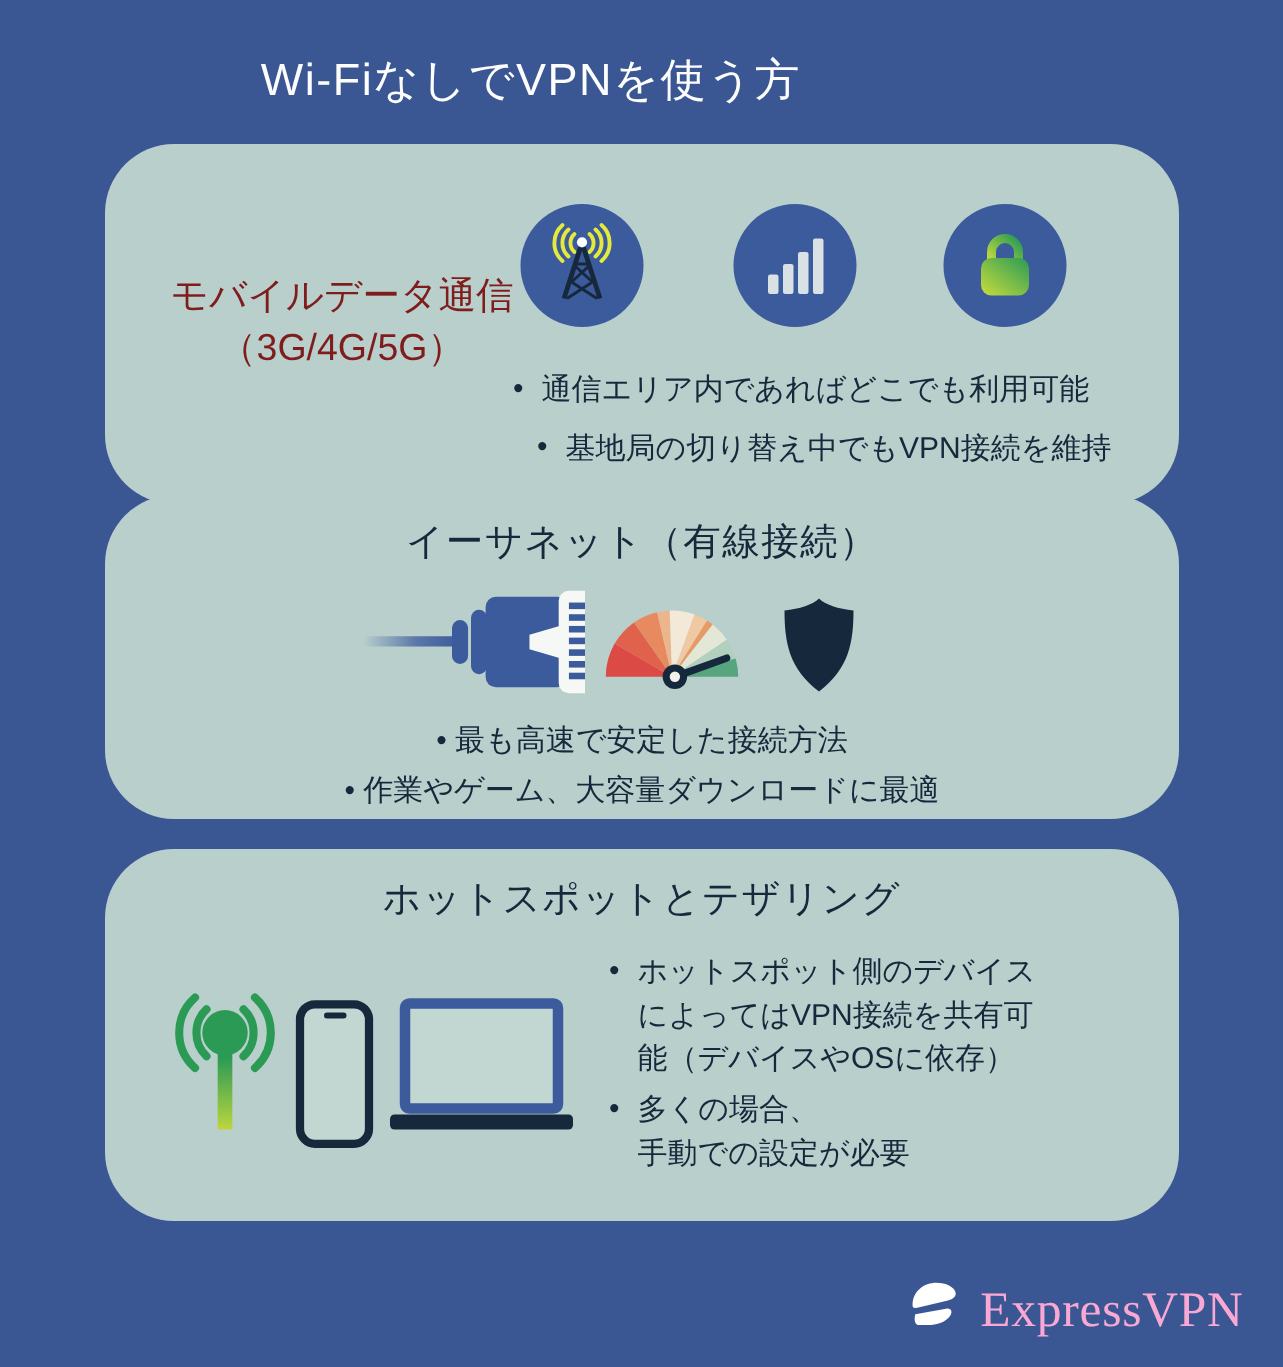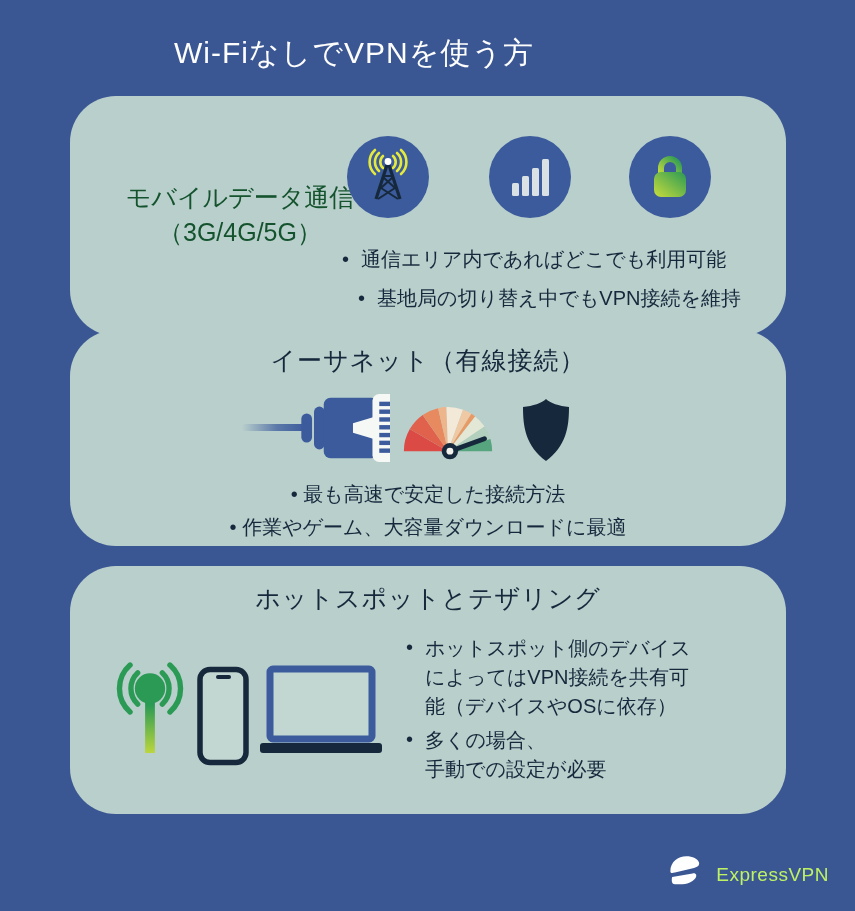--- a/index.html
+++ b/index.html
@@ -16,22 +16,22 @@
   }
   .card{
     position:absolute;left:70px;width:716px;
     background:#b9cfcc;border-radius:46px;
   }
   .card-1{top:96px;height:240px;}
   .card-2{top:330px;height:216px;}
   .card-3{top:566px;height:248px;}
   
   .c1-label{
-    position:absolute;left:20px;top:84px;width:300px;
-    text-align:center;font-size:25px;line-height:35px;color:#14532d;
+    position:absolute;left:8px;top:84px;width:300px;
+    text-align:center;font-size:25px;line-height:35px;color:#7f1d1d;
   }
   .icon-circle{
     position:absolute;top:40px;width:82px;height:82px;border-radius:50%;
     background:#3c5b9c;display:flex;align-items:center;justify-content:center;
   }
   .circ-1{left:277px;} .circ-2{left:419px;} .circ-3{left:559px;}
   .c1-bullets{position:absolute;left:272px;top:150px;font-size:20px;color:#16293c;}
   .c1-bullets .b-row{display:flex;gap:12px;margin-bottom:12px;align-items:flex-start;}
   .c1-bullets .b-row:nth-child(2){margin-left:16px;}
   .dot{font-size:20px;line-height:26px;}
@@ -53,22 +53,22 @@
   .c3-bullets{position:absolute;left:336px;top:68px;width:360px;
     font-size:20px;color:#16293c;line-height:29px;}
   .c3-bullets .b-row{display:flex;gap:12px;margin-bottom:5px;align-items:flex-start;}
   .pre{white-space:pre-line;}
   
   .brand{
     position:absolute;right:26px;bottom:14px;
     display:flex;align-items:center;gap:10px;
   }
   .brand-text{
-    color:#bef264;font-family:Liberation Sans, sans-serif;
-    font-size:19px;letter-spacing:0.5px;
+    color:#f9a8d4;font-family:Liberation Serif, serif;
+    font-size:33px;letter-spacing:0.5px;
   }
 </style>
 </head>
 <body>
 
 <div class="canvas">
 
   <div class="page-title">Wi-FiなしでVPNを使う方</div>
 
   <section class="card card-1">

